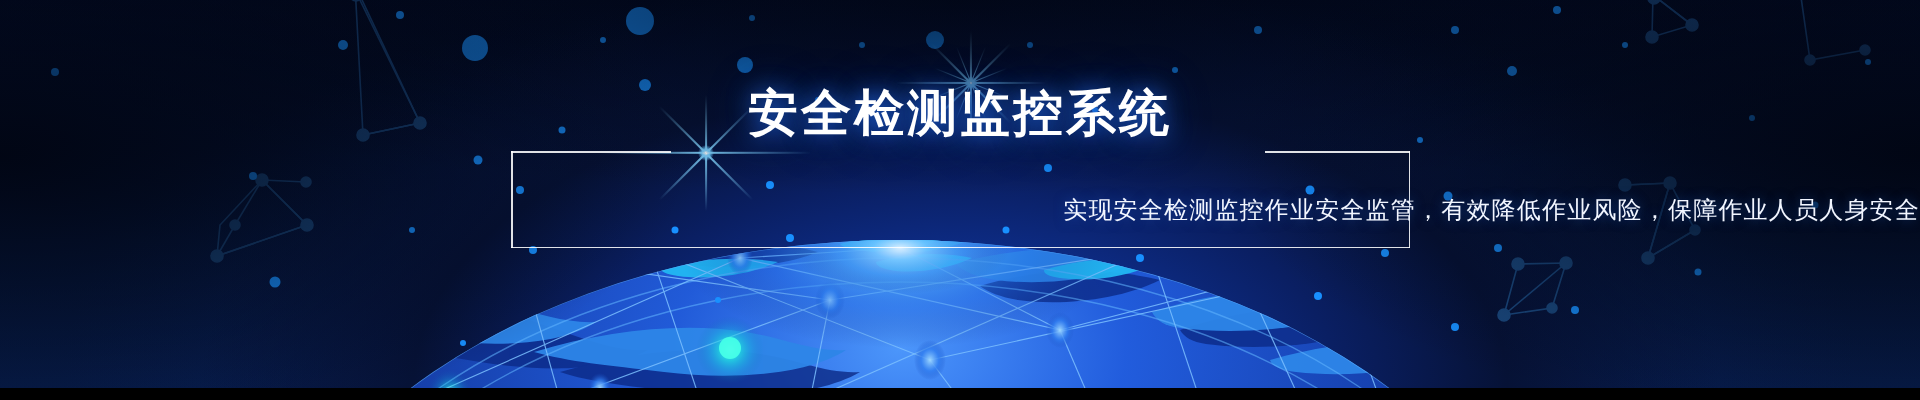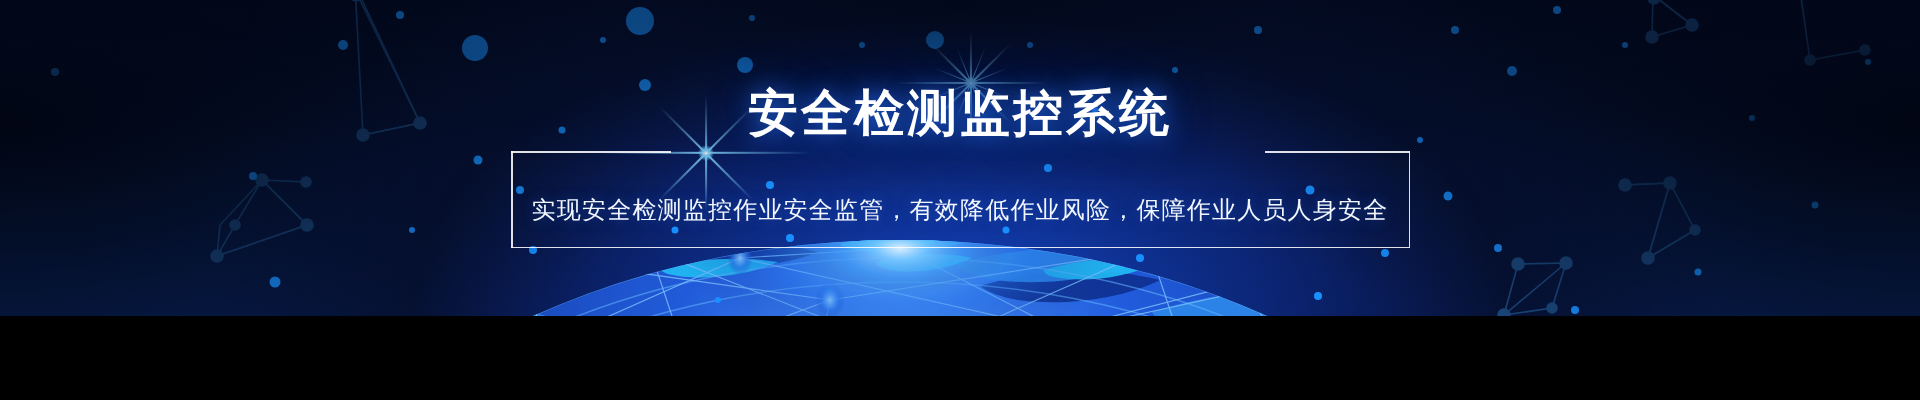--- a/index.html
+++ b/index.html
@@ -1,21 +1,21 @@
 <!DOCTYPE html>
 <html><head>
 <meta charset="utf-8">
 <style>
   html,body{margin:0;padding:0;background:#000;}
   body{font-family:"Liberation Sans","DejaVu Sans",sans-serif;}
 
   #banner{
     position:relative;
     width:1920px;
-    height:316px;
+    height:388px;
     overflow:hidden;
     background:#02071c;
   }
 
   
   .bg-base{
     position:absolute; inset:0;
     background:
       radial-gradient(ellipse 760px 420px at 50% 100%, #1447c8 0%, #0e2f8e 28%, #0a1f63 50%, #061236 72%, rgba(4,10,32,0) 100%),
       radial-gradient(ellipse 1150px 520px at 50% 96%, rgba(20,80,220,.55) 0%, rgba(10,36,110,.30) 45%, rgba(4,10,32,0) 78%),
@@ -53,21 +53,21 @@
     font-weight:700;
     color:#ffffff;
     letter-spacing:3px;
     line-height:1;
     white-space:nowrap;
     text-shadow:0 0 22px rgba(40,120,255,.75), 0 0 48px rgba(20,80,220,.45);
   }
   .subtitle{
     position:absolute;
     left:0; right:0; top:196px;
-    text-align:center;
+    text-align:right;
     font-size:24px;
     font-weight:400;
     color:#f2f6ff;
     letter-spacing:1.2px;
     line-height:1.2;
     white-space:nowrap;
     text-shadow:0 0 12px rgba(30,90,200,.55);
   }
 
   

